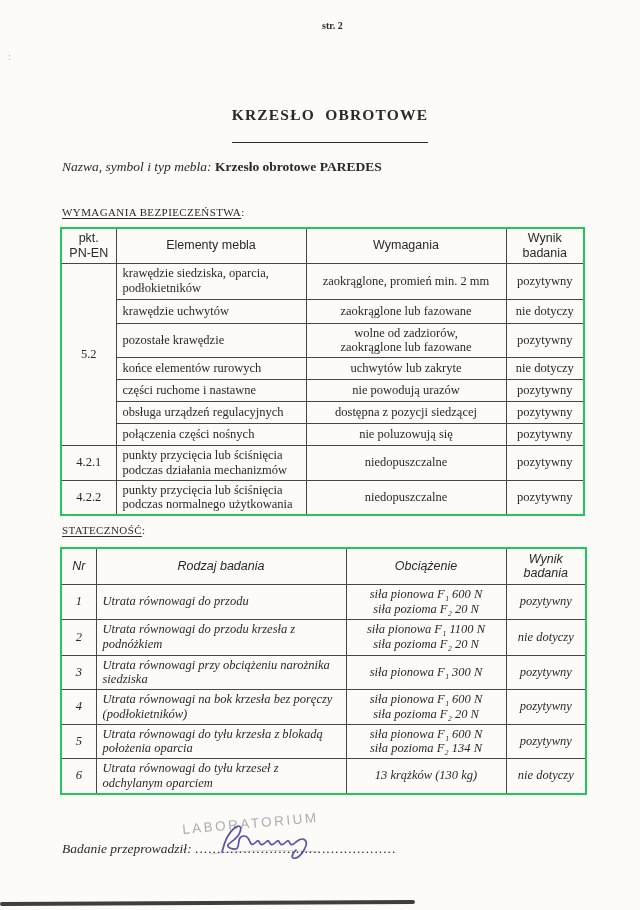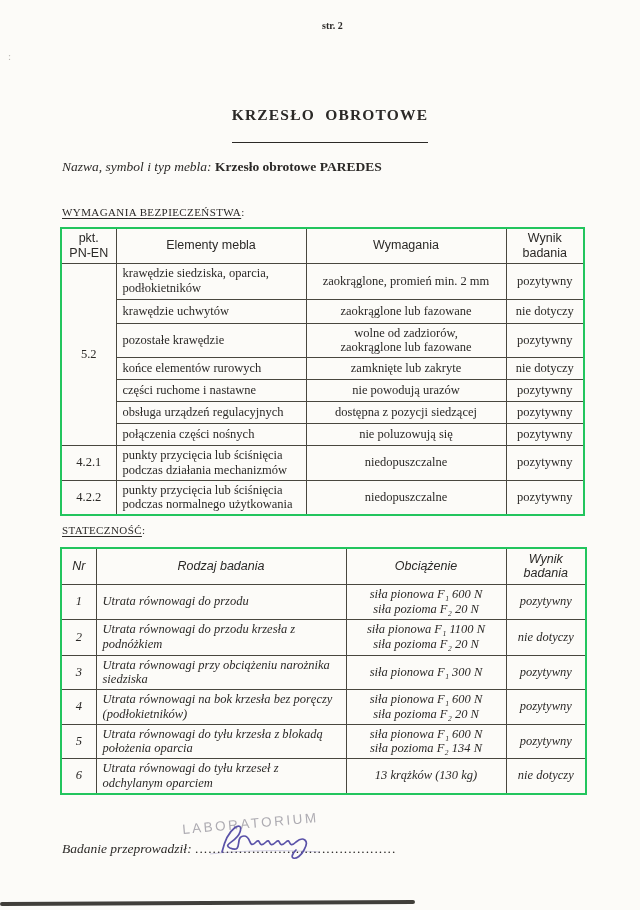--- a/index.html
+++ b/index.html
@@ -150,21 +150,21 @@
         <td class="c">nie dotyczy</td>
       </tr>
       <tr style="height:33px">
         <td class="l">pozostałe krawędzie</td>
         <td class="c">wolne od zadziorów,
 zaokrąglone lub fazowane</td>
         <td class="c">pozytywny</td>
       </tr>
       <tr style="height:22px">
         <td class="l">końce elementów rurowych</td>
-        <td class="c">zamknięte lub zakryte</td>
+        <td class="c">uchwytów lub zakryte</td>
         <td class="c">nie dotyczy</td>
       </tr>
       <tr style="height:22px">
         <td class="l">części ruchome i nastawne</td>
         <td class="c">nie powodują urazów</td>
         <td class="c">pozytywny</td>
       </tr>
       <tr style="height:22px">
         <td class="l">obsługa urządzeń regulacyjnych</td>
         <td class="c">dostępna z pozycji siedzącej</td>

